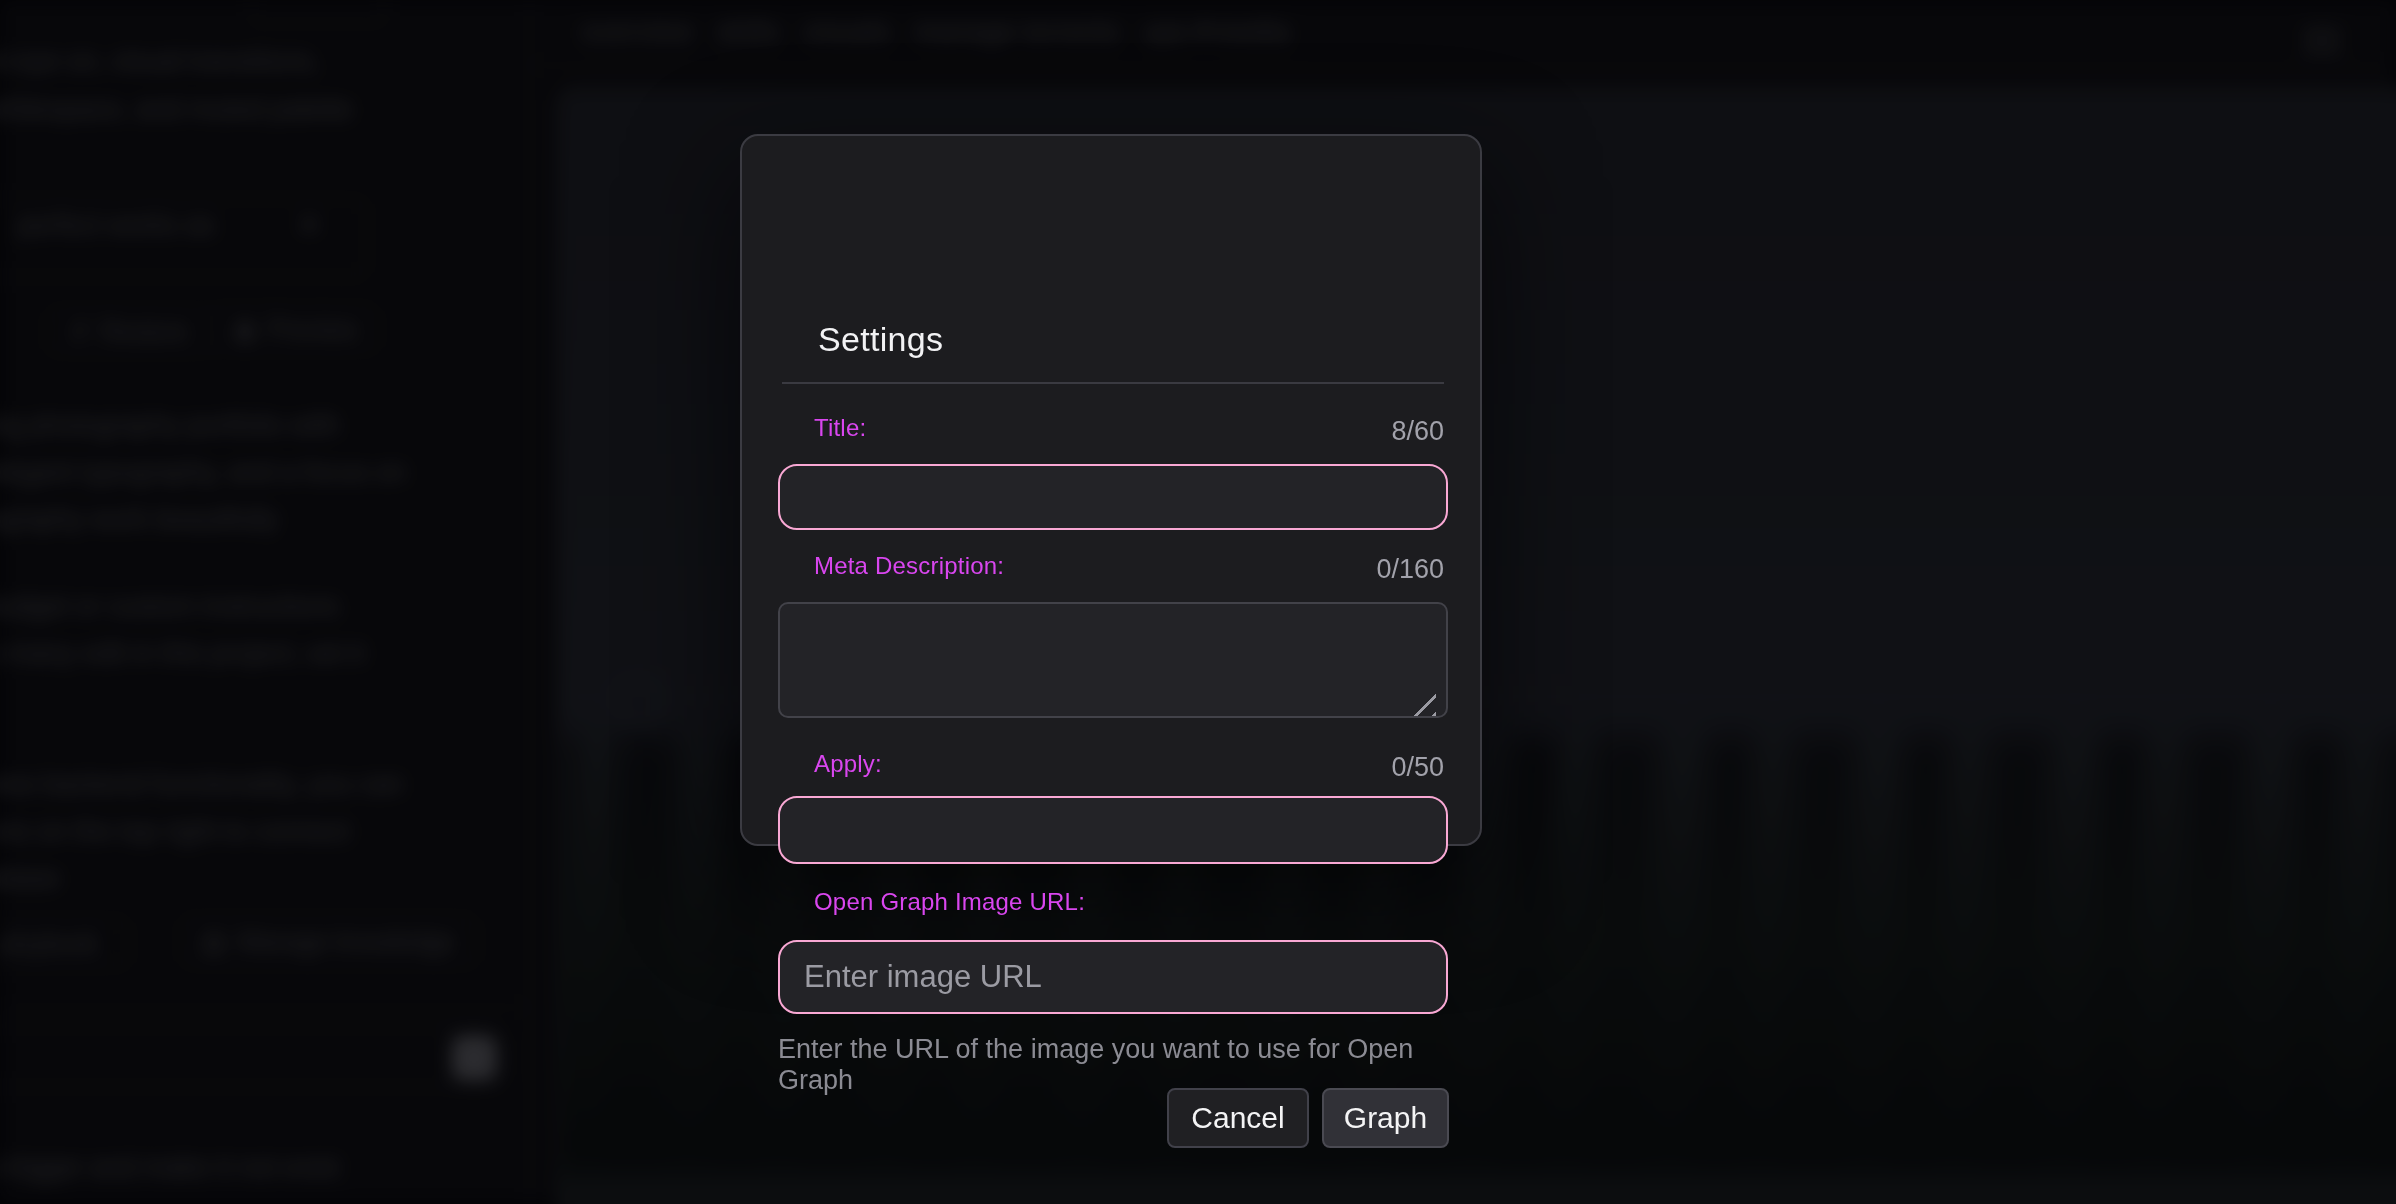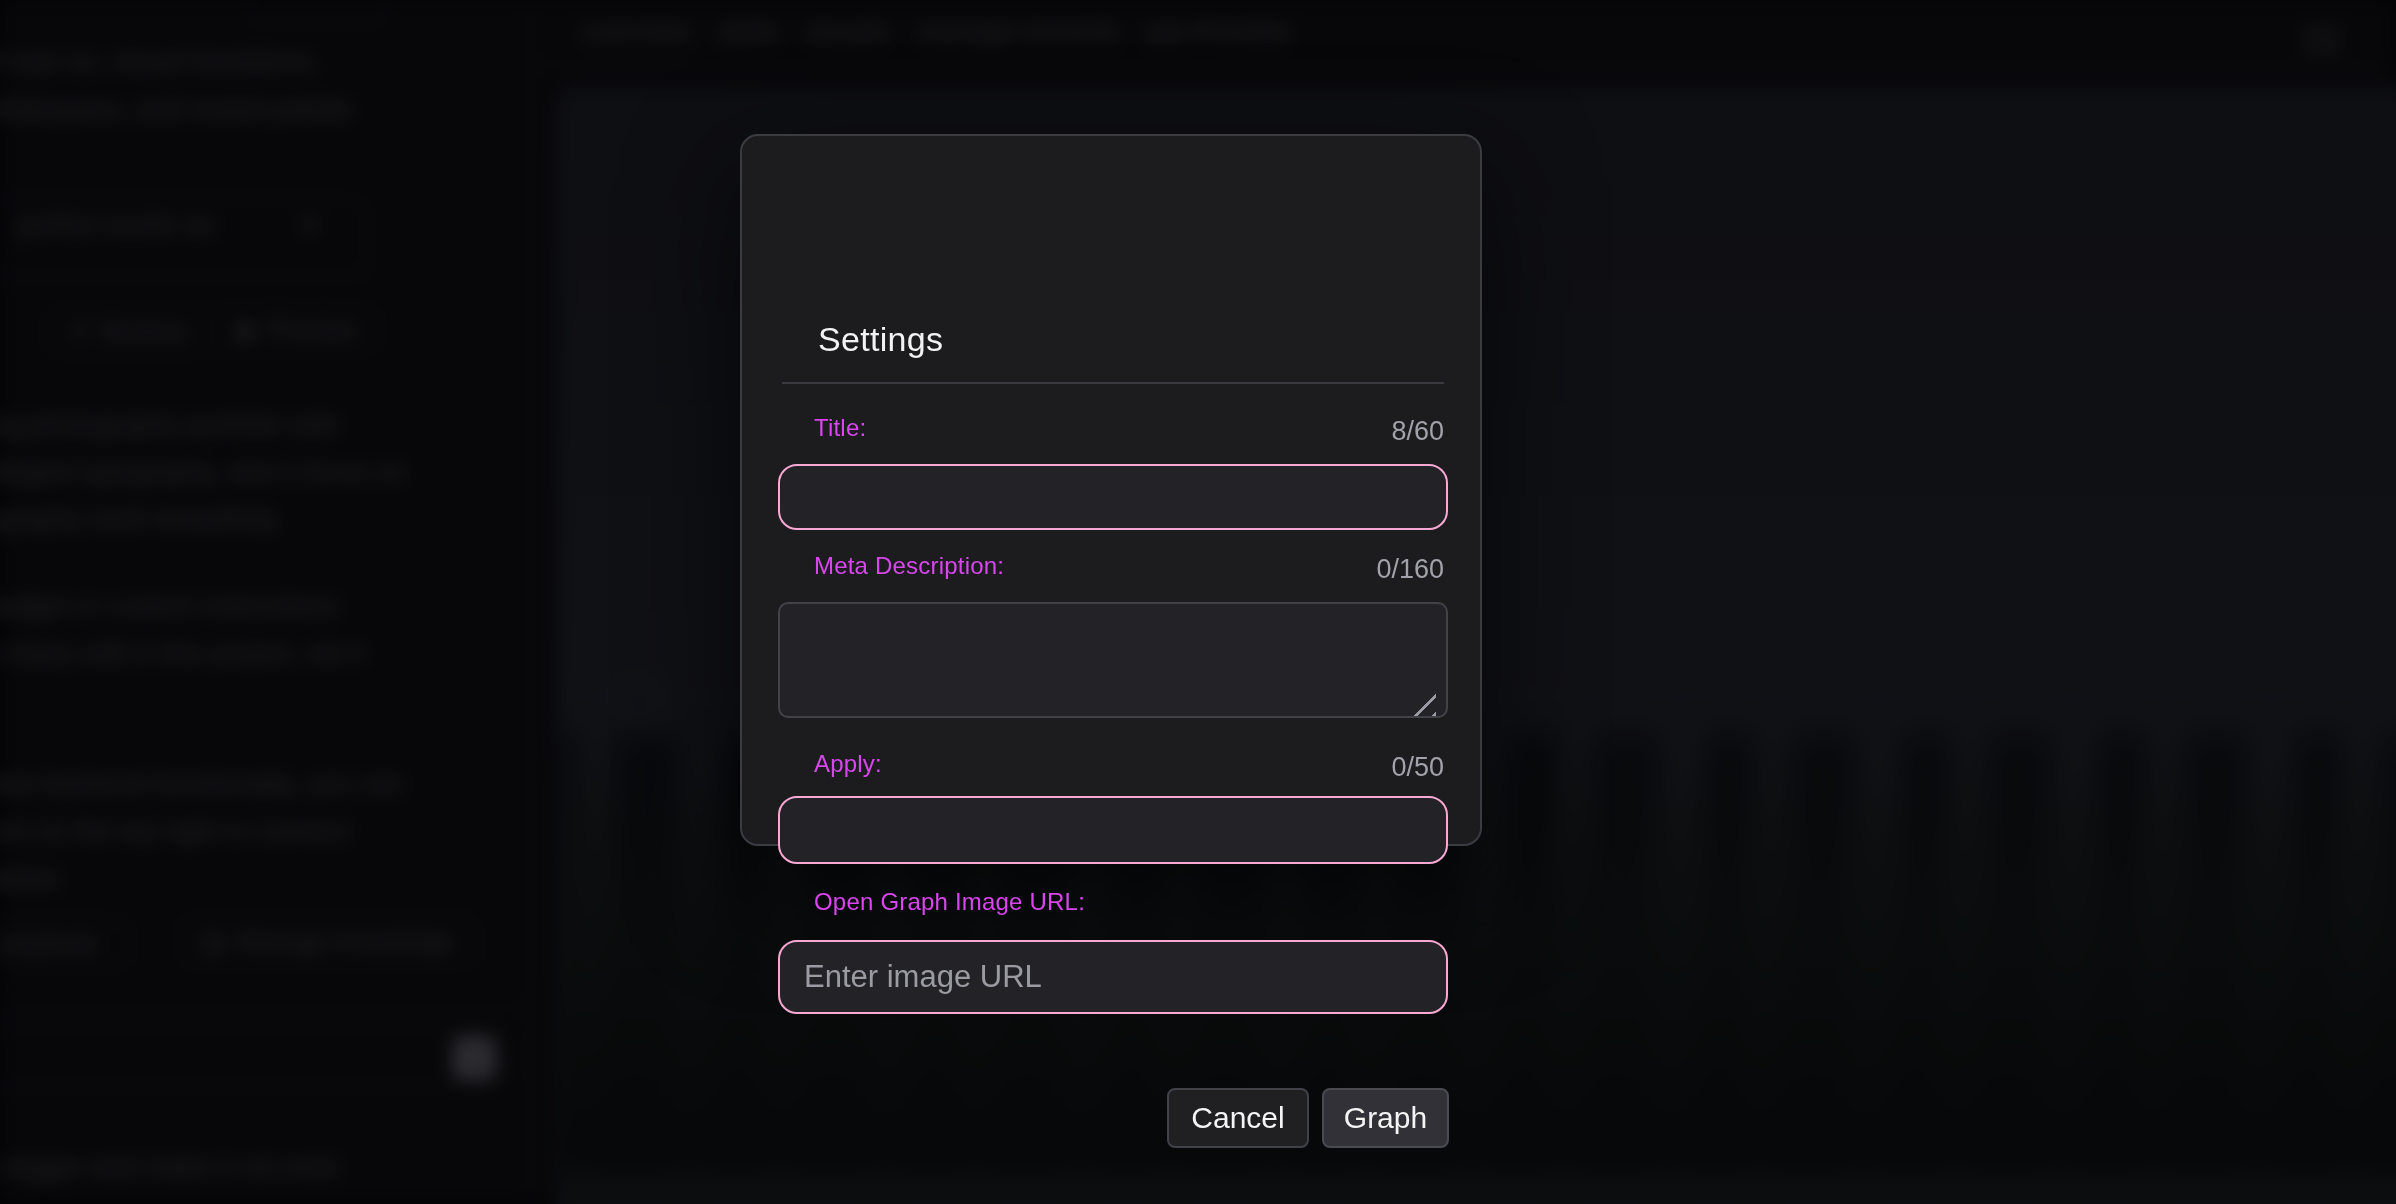--- a/index.html
+++ b/index.html
@@ -158,18 +158,19 @@
     <div class="m-counter" style="top:418px">0/160</div>
     <textarea class="m-ta" style="top: 466px; height: 116px;"></textarea>
     <div class="grip"></div>
 
     <div class="m-label" style="top:614px">Apply:</div>
     <div class="m-counter" style="top:616px">0/50</div>
     <input class="m-inp" style="top: 660px; height: 68px;" value="">
 
     <div class="m-label" style="top:752px">Open Graph Image URL:</div>
     <input class="m-inp" style="top: 804px; height: 74px; font-size: 31px;" placeholder="Enter image URL">
+    <div class="helper">Enter the URL of the image you want to use for Open Graph</div>
 
     <div class="m-btn btn-cancel">Cancel</div>
     <div class="m-btn btn-apply">Graph</div>
   </div>
 
 </div>
 
 </body></html>

